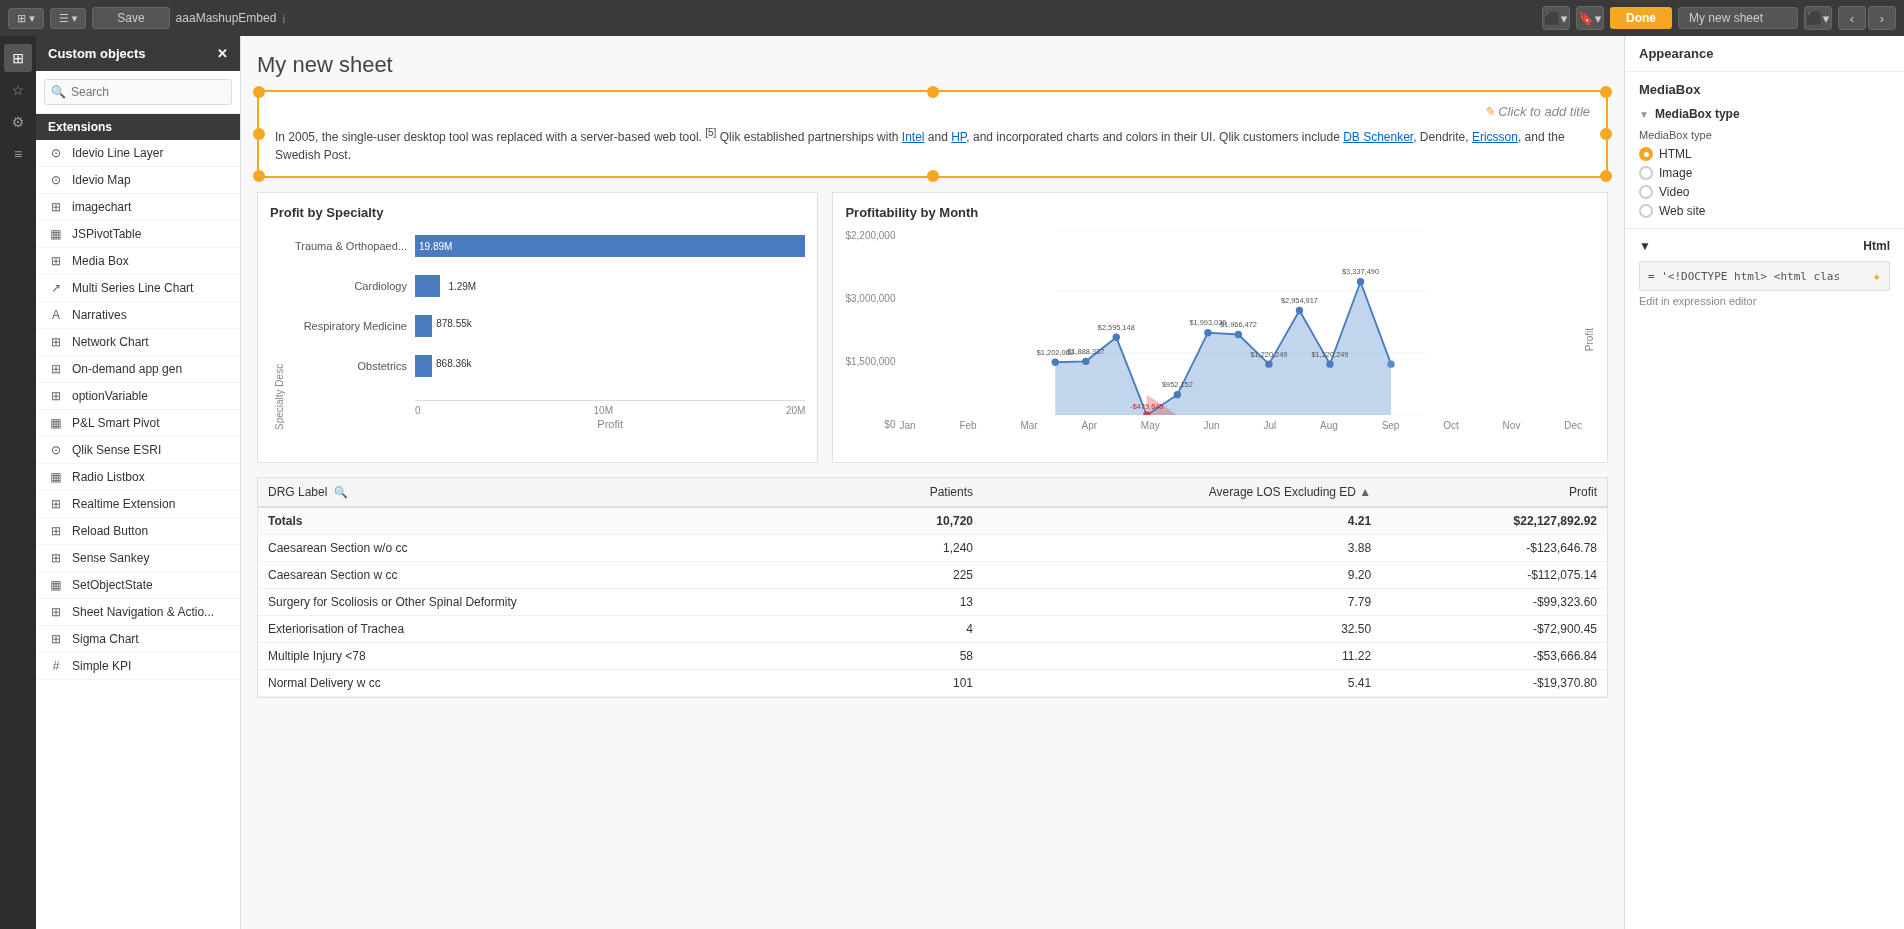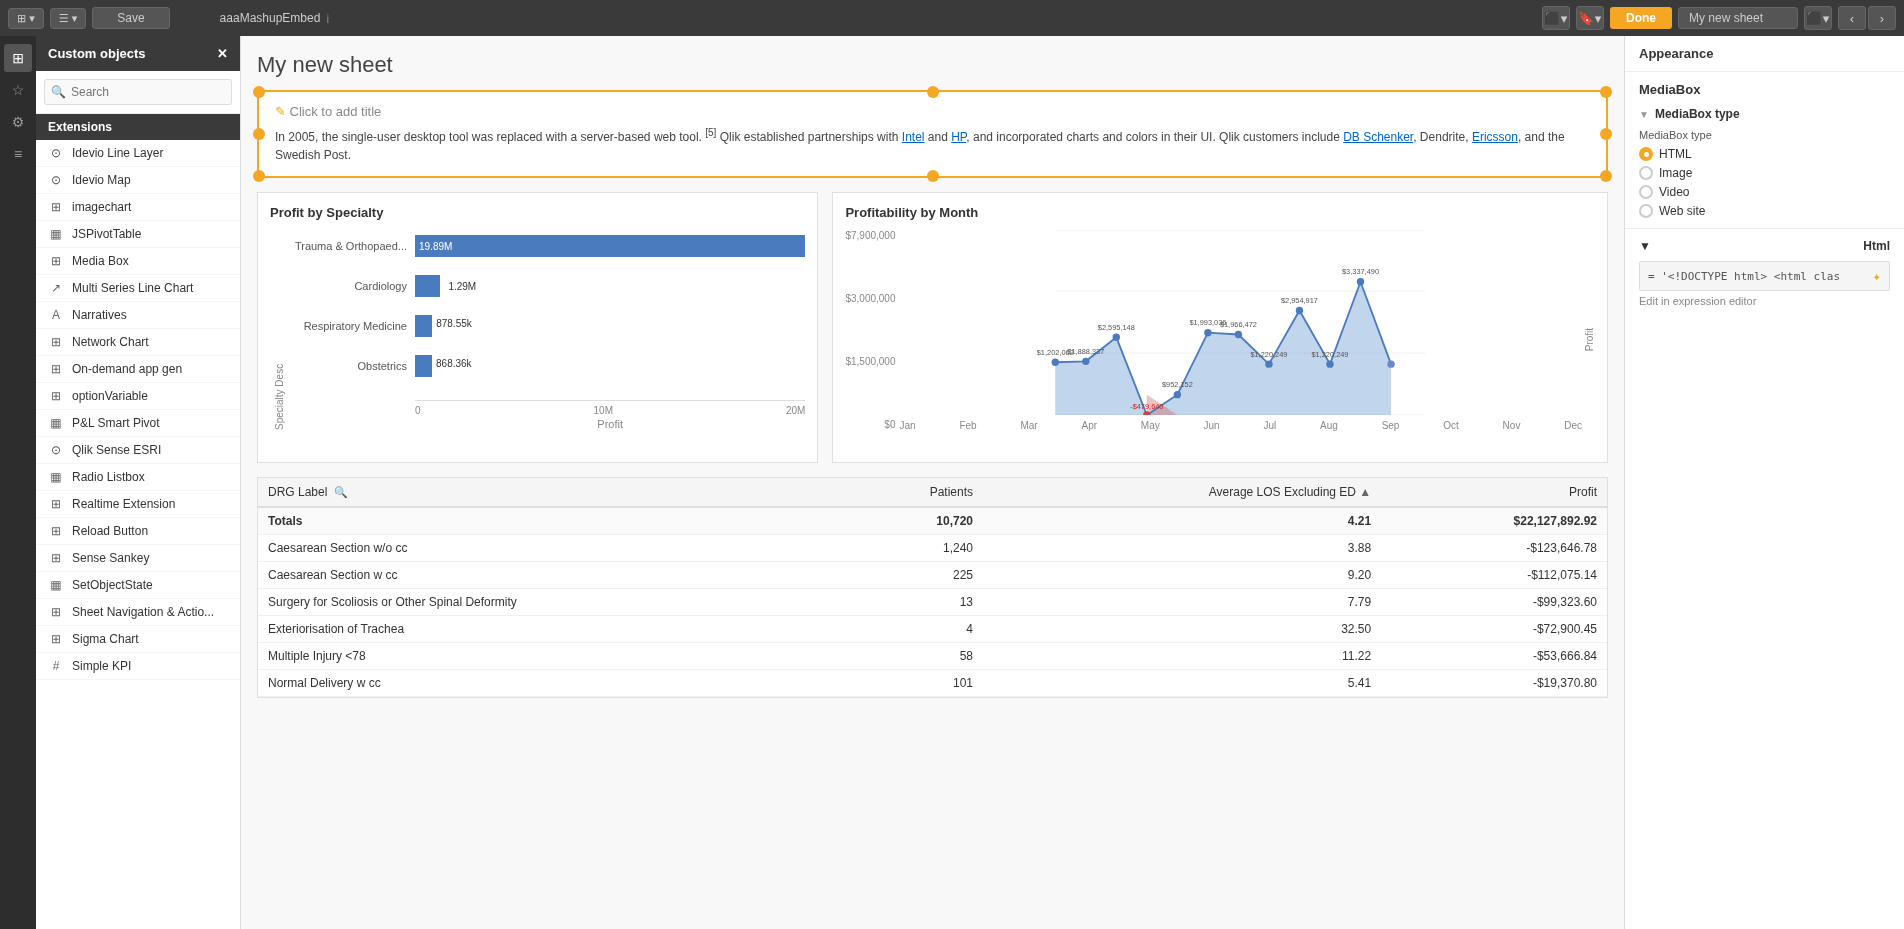--- a/index.html
+++ b/index.html
@@ -28,21 +28,21 @@
     }
     .top-bar-save {
       background: #555;
       border: 1px solid #666;
       color: #ccc;
       padding: 3px 24px;
       border-radius: 3px;
       cursor: pointer;
       font-size: 12px;
     }
-    .app-name { color: #ccc; font-size: 12px; margin-left: 44px; }
+    .app-name { color: #ccc; font-size: 12px; }
     .top-bar-right { display: flex; align-items: center; gap: 6px; }
     .icon-btn {
       background: #555;
       border: 1px solid #666;
       color: #ccc;
       width: 28px; height: 24px;
       border-radius: 3px;
       cursor: pointer;
       display: flex; align-items: center; justify-content: center;
       font-size: 13px;
@@ -175,22 +175,24 @@
     
     .text-box {
       background: #fff;
       border: 2px solid #f5a623;
       padding: 12px 16px;
       margin-bottom: 14px;
       position: relative;
     }
     .text-box-title {
       color: #888;
+      font-style: italic;
       margin-bottom: 6px;
       font-size: 13px;
+      text-align: right;
     }
     .text-box-title::before {
       content: "✎ ";
       color: #f5a623;
     }
     .text-content {
       font-size: 12px;
       color: #444;
       line-height: 1.5;
     }
@@ -564,21 +566,21 @@
               <div style="text-align:center; font-size:11px; color:#888; margin-top:2px;">Profit</div>
             </div>
           </div>
         </div>
       </div>
 
       <div class="chart-box" style="flex:1.4;">
         <div class="chart-title">Profitability by Month</div>
         <div style="display:flex; height:220px;">
           <div style="display:flex; flex-direction:column; justify-content:space-between; font-size:10px; color:#888; padding-right:4px; text-align:right; padding-bottom:20px;">
-            <span>$7,900,000</span>
+            <span>$2,200,000</span>
             <span>$3,000,000</span>
             <span>$1,500,000</span>
             <span>$0</span>
           </div>
           <div style="flex:1; position:relative;">
             <svg viewBox="0 0 400 200" xmlns="http://www.w3.org/2000/svg" style="width:100%; height:185px;">
 
               <line x1="0" y1="0" x2="400" y2="0" stroke="#eee" stroke-width="1"></line>
               <line x1="0" y1="66" x2="400" y2="66" stroke="#eee" stroke-width="1"></line>
               <line x1="0" y1="133" x2="400" y2="133" stroke="#eee" stroke-width="1"></line>

